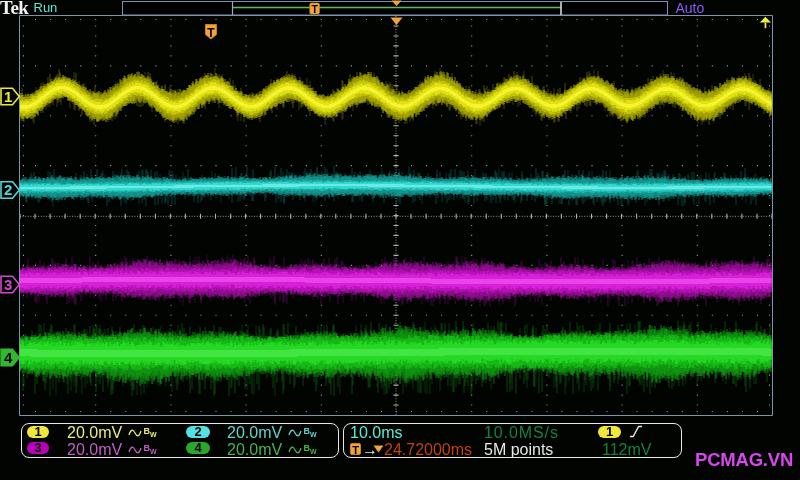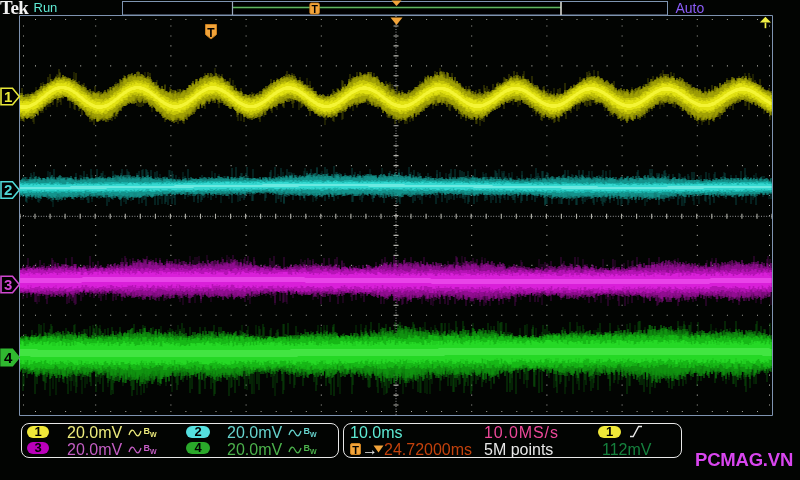--- a/index.html
+++ b/index.html
@@ -96,21 +96,21 @@
       <path d="M1 9 C3 3,5 3,7 7 S11 11,13 5" stroke="#66d2cc" stroke-width="1.3" fill="none"></path>
     </svg>
 <div style="position:absolute;left:303.5px;top:427px;color:#66d2cc;font-size:9px;font-weight:bold;line-height:9px">B<span style="font-size:7px;vertical-align:-3px">W</span></div>
 <div style="position:absolute;left:186px;top:442.3px;width:24px;height:12px;background:#2aa82a;border-radius:6px;color:#000;font-size:13px;font-weight:bold;text-align:center;line-height:12.5px">4</div>
 <div class="t" style="left:227px;top:440.5px;color:#4cb24c">20.0mV</div>
 <svg style="position:absolute;left:288px;top:442.5px" width="16" height="12" viewBox="0 0 16 12">
       <path d="M1 9 C3 3,5 3,7 7 S11 11,13 5" stroke="#4cb24c" stroke-width="1.3" fill="none"></path>
     </svg>
 <div style="position:absolute;left:303.5px;top:443.5px;color:#4cb24c;font-size:9px;font-weight:bold;line-height:9px">B<span style="font-size:7px;vertical-align:-3px">W</span></div>
 <div class="t" style="left:350px;top:423.5px;color:#5eead4">10.0ms</div>
-<div class="t" style="left:484px;top:423.5px;color:#ec4899;letter-spacing:0.9px">10.0MS/s</div>
+<div class="t" style="left:484px;top:423.5px;color:#15803d;letter-spacing:0.9px">10.0MS/s</div>
 <div style="position:absolute;left:598px;top:425.8px;width:23px;height:12px;background:#f0e838;border-radius:6px;color:#000;font-size:13px;font-weight:bold;text-align:center;line-height:12.5px">1</div>
 <svg style="position:absolute;left:629px;top:424.5px" width="14" height="13" viewBox="0 0 14 13">
       <path d="M1 11.5h3.2L9.6 1.5H13" stroke="#e8e8e8" stroke-width="1.4" fill="none"></path>
     </svg>
 <div style="position:absolute;left:350px;top:442.5px;width:11px;height:12px;background:#f2a43a;border:1px solid #c87f1f;border-radius:2px;color:#000;font-size:11px;font-weight:bold;text-align:center;line-height:12px">T</div>
 <div class="t" style="left:362px;top:440.5px;color:#e8e8e8">→</div>
 <svg style="position:absolute;left:373px;top:444.5px" width="11" height="8" viewBox="0 0 11 8">
       <polygon points="0.5,0.5 10.5,0.5 5.5,7.5" fill="#f2a43a"></polygon>
     </svg>
 <div class="t" style="left:384px;top:440.5px;color:#c2410c">24.72000ms</div>

